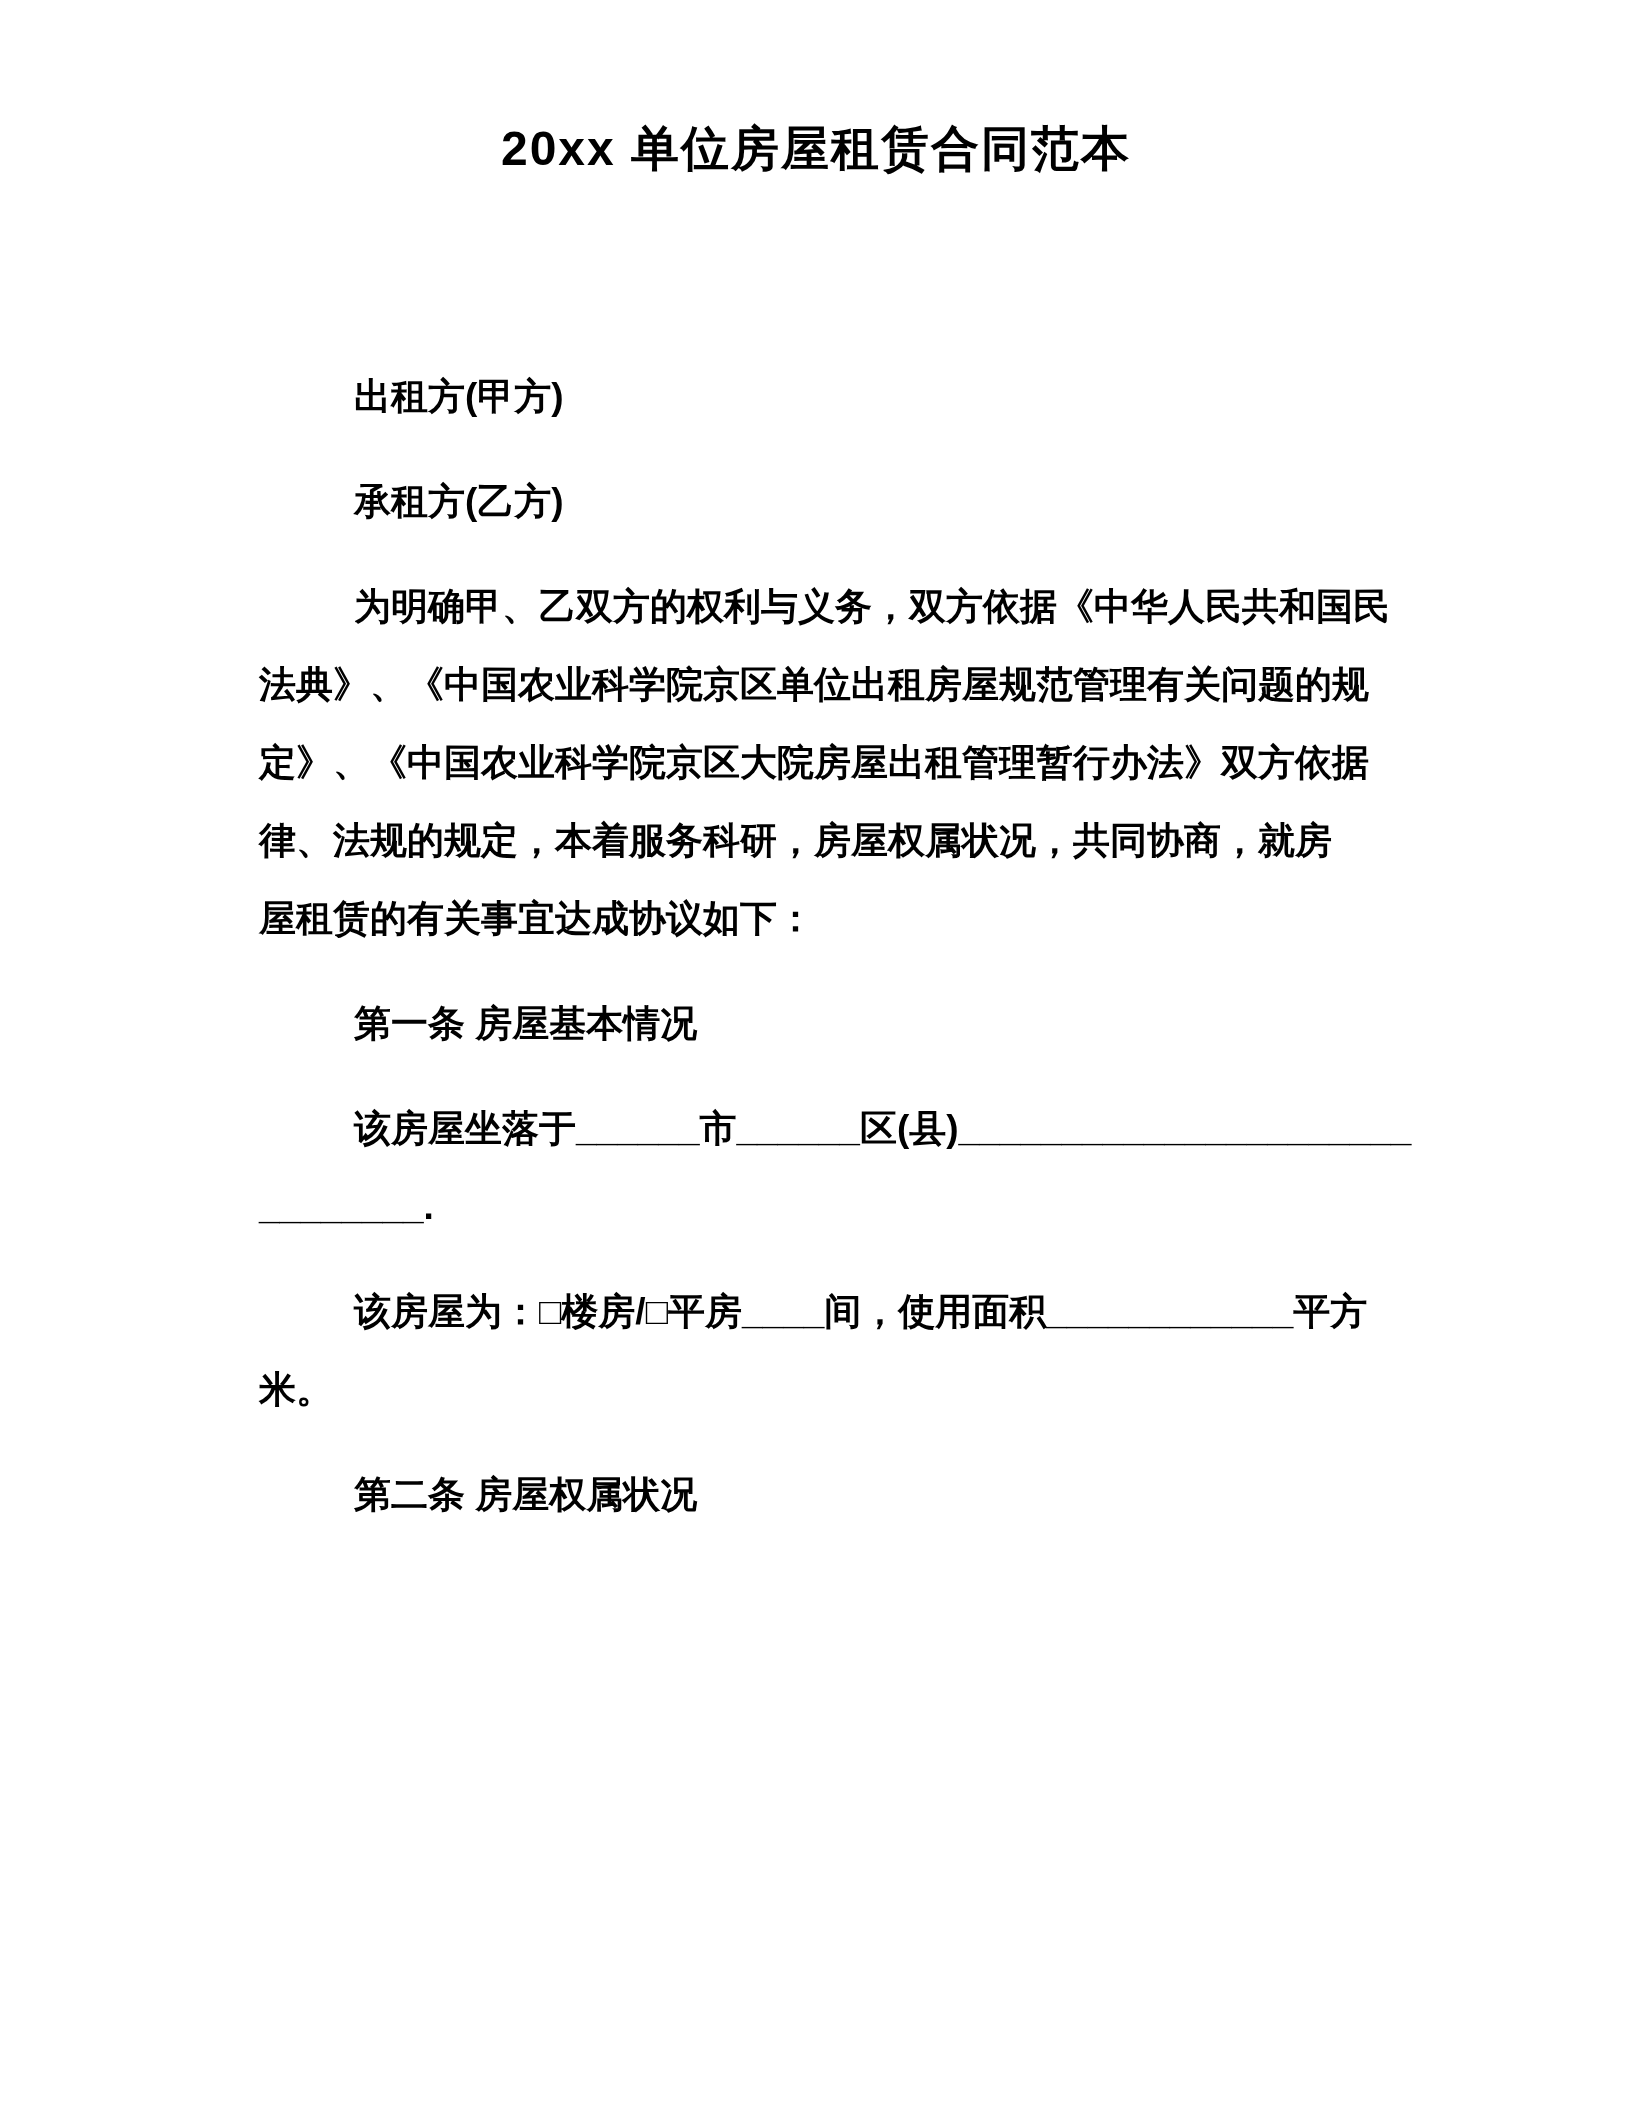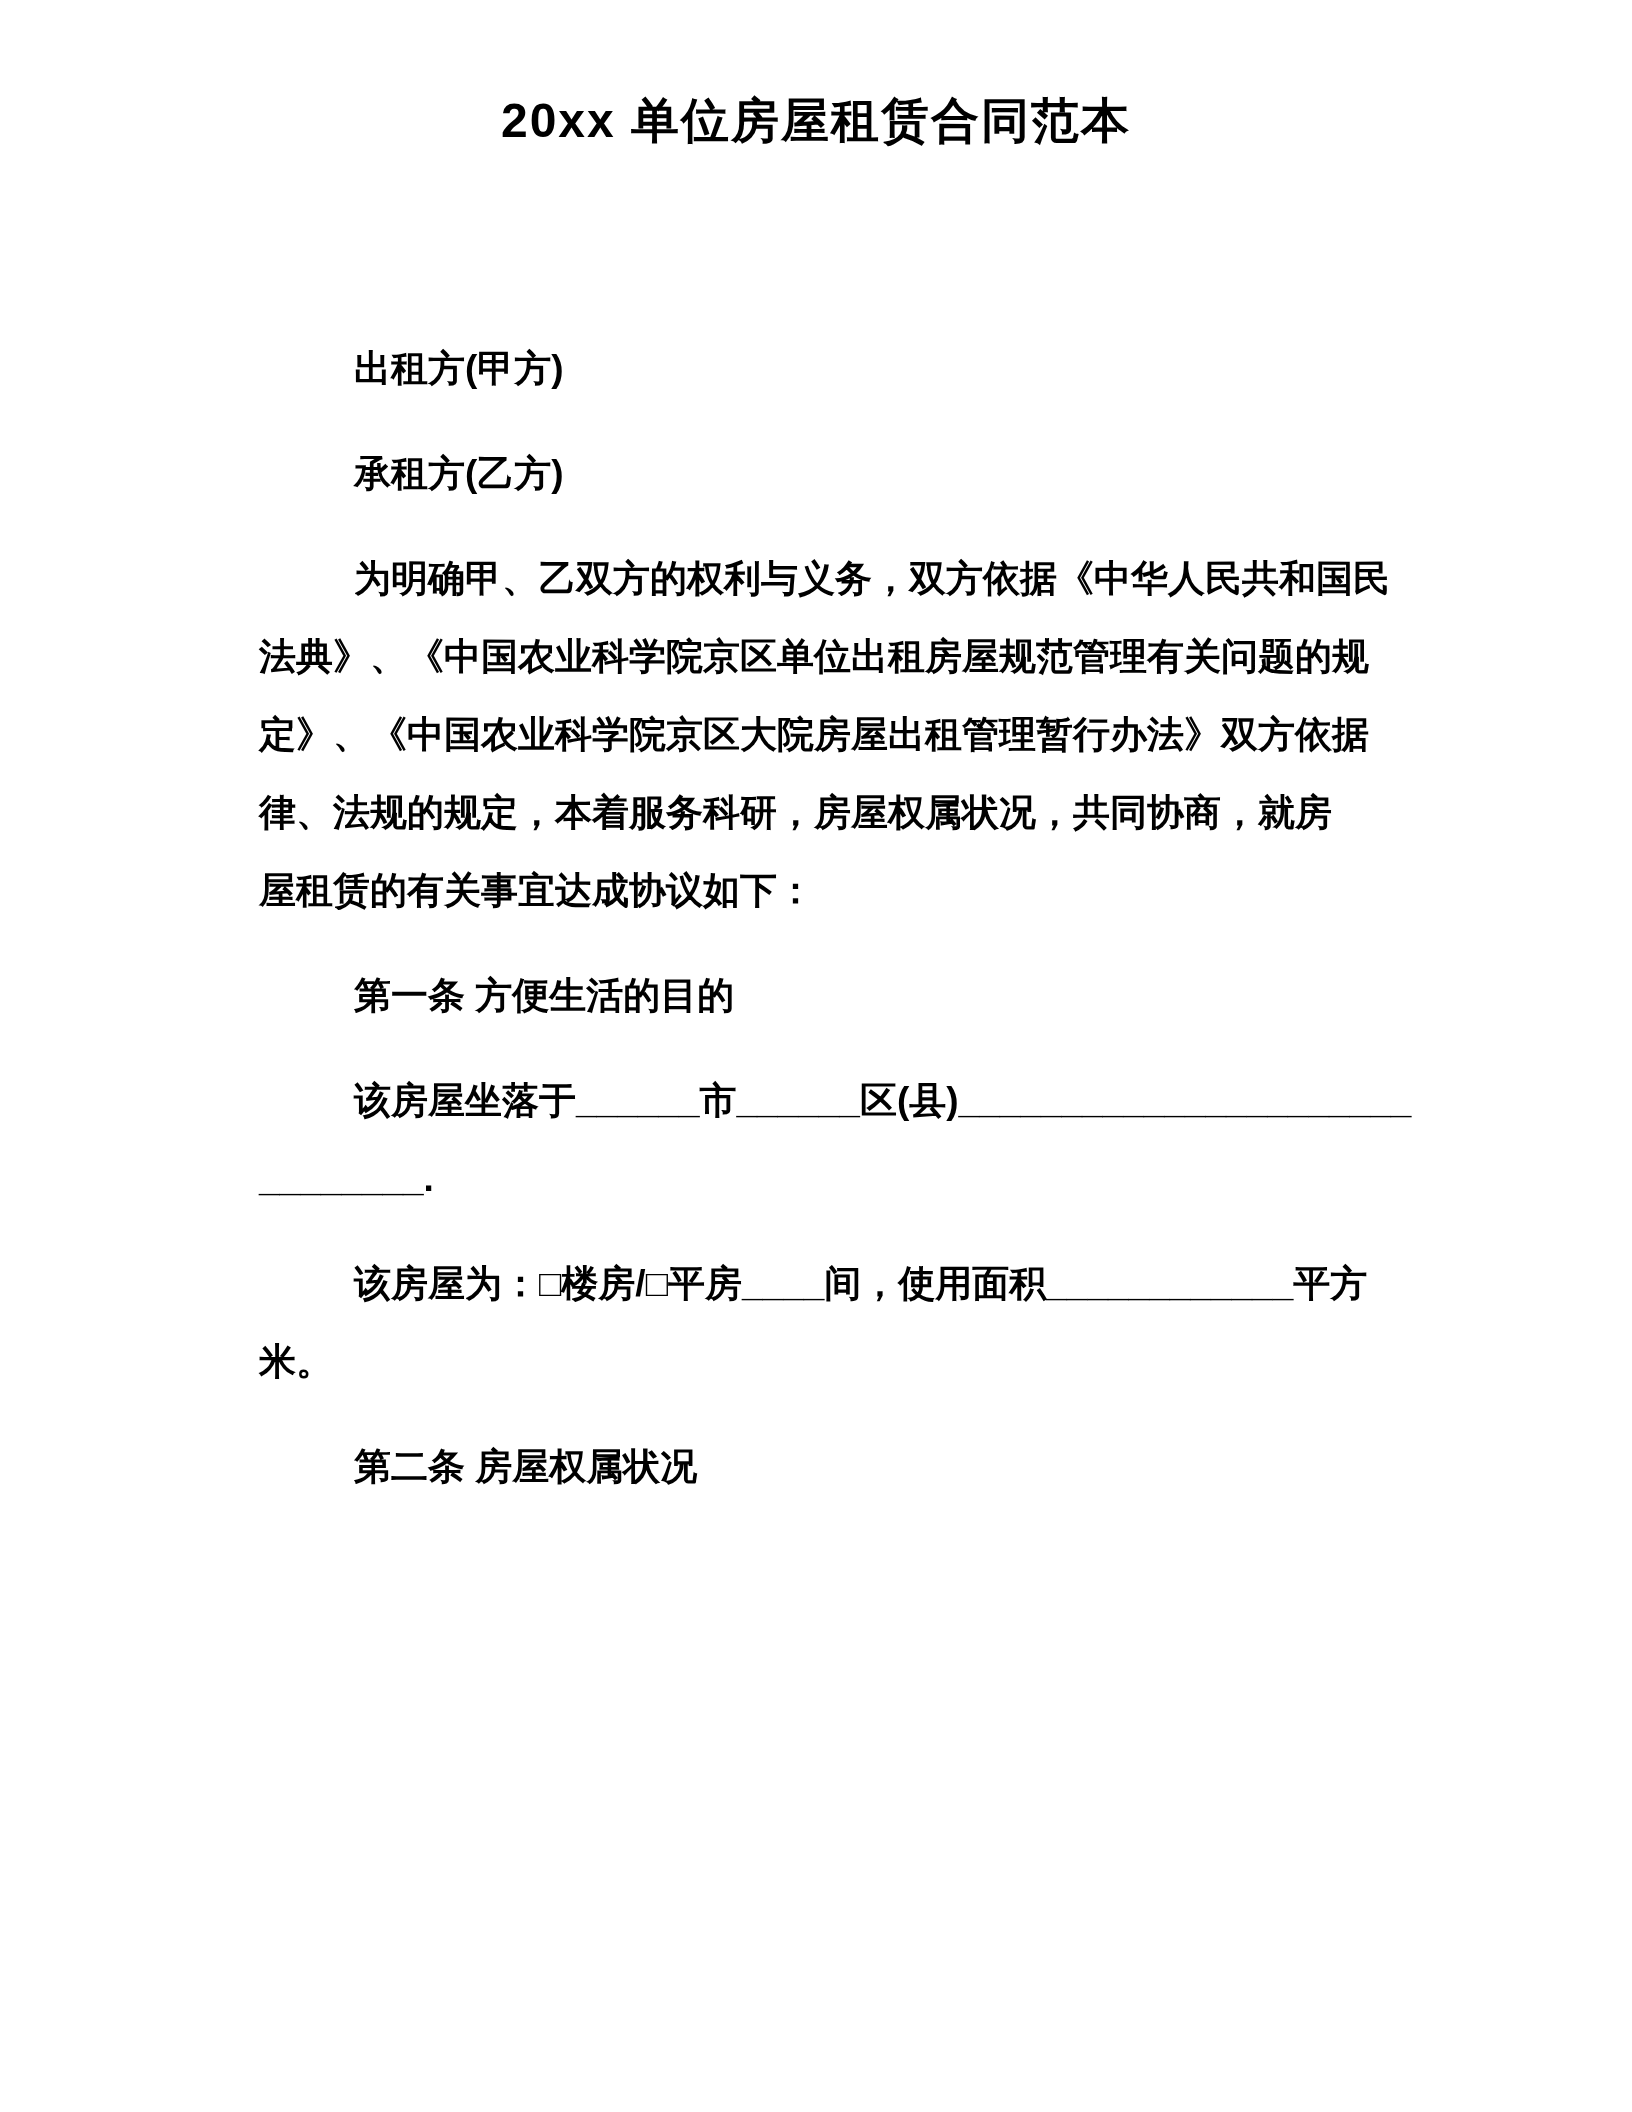--- a/index.html
+++ b/index.html
@@ -15,21 +15,21 @@
     color: #000000;
     font-family: "Liberation Sans", sans-serif;
     font-weight: 700;
   }
   .page {
     width: 1632px;
     height: 2112px;
     background: #ffffff;
   }
   .doc-title {
-    margin: 90px 0 0 0;
+    margin: 118px 0 0 0;
     font-size: 48px;
     line-height: 62px;
     text-align: center;
     letter-spacing: 2px;
     font-weight: 700;
     white-space: pre;
   }
   .doc-body {
     margin-top: 178px;
     padding-left: 242px;
@@ -53,20 +53,20 @@
 <div class="page">
   <h1 class="doc-title">20xx 单位房屋租赁合同范本</h1>
   <div class="doc-body">
       <div class="line first">出租方(甲方)</div>
       <div class="line first">承租方(乙方)</div>
       <div class="line first">为明确甲、乙双方的权利与义务，双方依据《中华人民共和国民</div>
       <div class="line">法典》、《中国农业科学院京区单位出租房屋规范管理有关问题的规</div>
       <div class="line">定》、《中国农业科学院京区大院房屋出租管理暂行办法》双方依据</div>
       <div class="line">律、法规的规定，本着服务科研，房屋权属状况，共同协商，就房</div>
       <div class="line">屋租赁的有关事宜达成协议如下：</div>
-      <div class="line first">第一条 方便生活的目的</div>
+      <div class="line first">第一条 房屋基本情况</div>
       <div class="line first">该房屋坐落于______市______区(县)______________________</div>
       <div class="line">________.</div>
       <div class="line first">该房屋为：□楼房/□平房____间，使用面积____________平方</div>
       <div class="line">米。</div>
       <div class="line first">第二条 房屋权属状况</div>
     </div>
 </div>
 
 </body></html>

